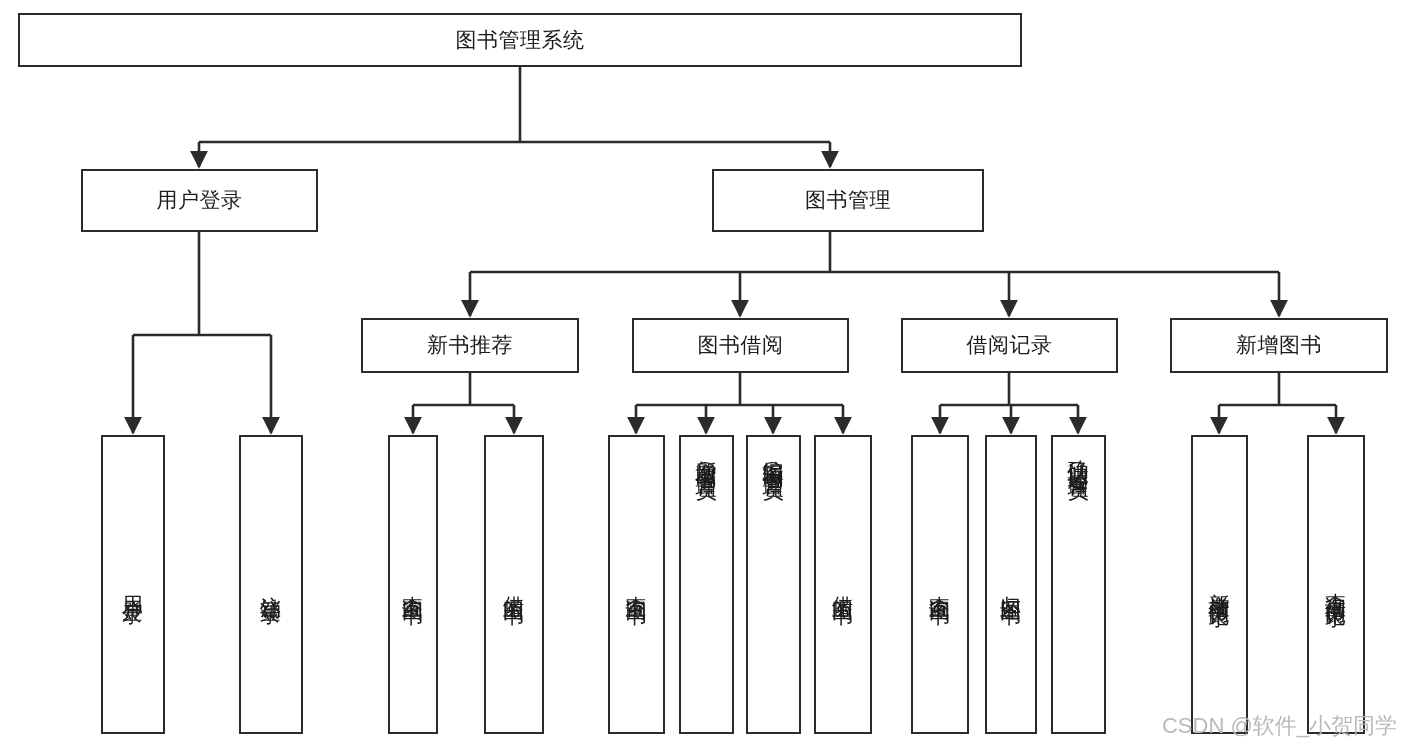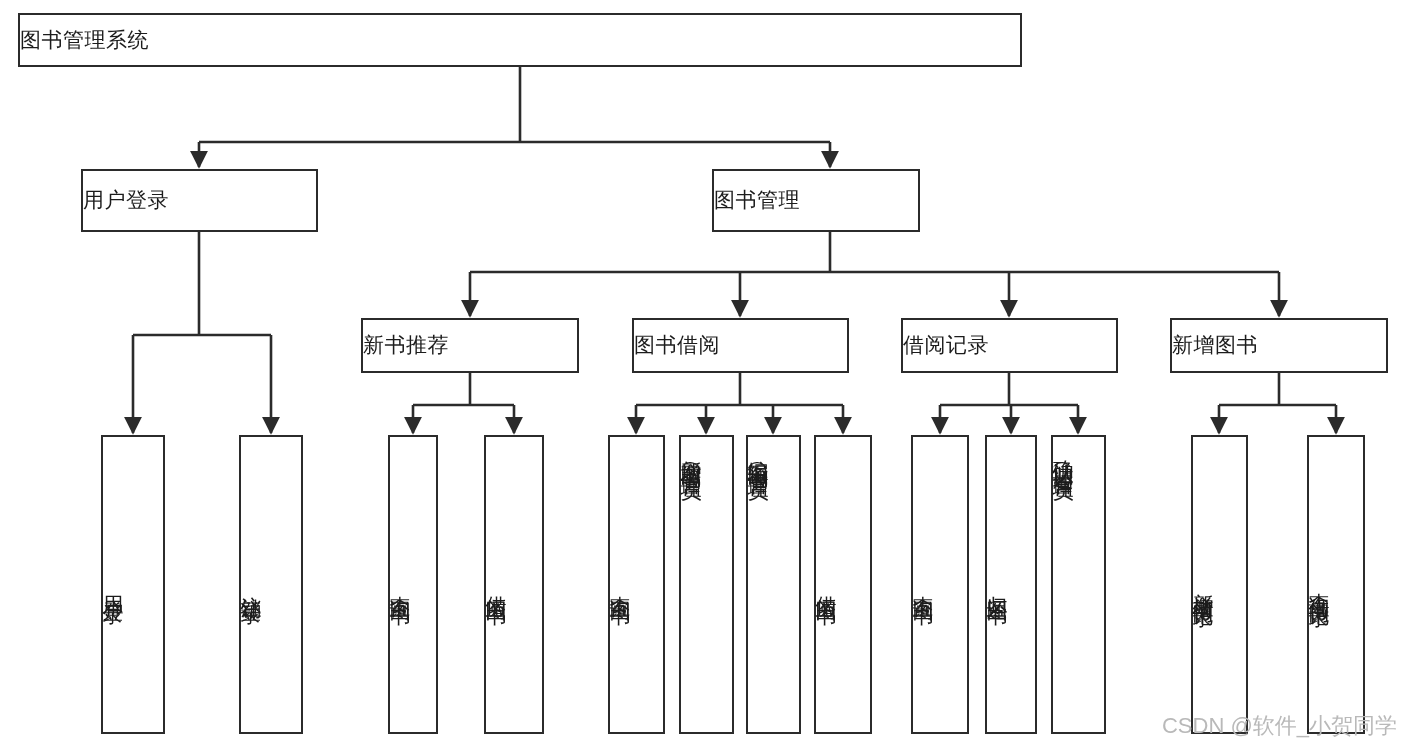--- a/index.html
+++ b/index.html
@@ -21,21 +21,21 @@
     width: 1405px;
     height: 747px;
   }
   .node-box {
     position: absolute;
     box-sizing: border-box;
     border: 2px solid #2b2b2b;
     background: #ffffff;
     display: flex;
     align-items: center;
-    justify-content: flex-start;
+    justify-content: center;
   }
   .node-label {
     color: #1c1c1c;
     font-size: 21px;
     line-height: 1.18;
     letter-spacing: 0.5px;
     white-space: nowrap;
     text-align: center;
   }
   
@@ -140,21 +140,21 @@
     </g>
   </svg>
 
   <div class="node-box" style="left:18px; top:13px; width:1004px; height:54px;">
     <span class="node-label">图书管理系统</span>
   </div>
 
   <div class="node-box" style="left:81px; top:169px; width:237px; height:63px;">
     <span class="node-label">用户登录</span>
   </div>
-  <div class="node-box" style="left:712px; top:169px; width:208px; height:63px;">
+  <div class="node-box" style="left:712px; top:169px; width:272px; height:63px;">
     <span class="node-label">图书管理</span>
   </div>
 
   <div class="node-box" style="left:361px; top:318px; width:218px; height:55px;">
     <span class="node-label">新书推荐</span>
   </div>
   <div class="node-box" style="left:632px; top:318px; width:217px; height:55px;">
     <span class="node-label">图书借阅</span>
   </div>
   <div class="node-box" style="left:901px; top:318px; width:217px; height:55px;">

